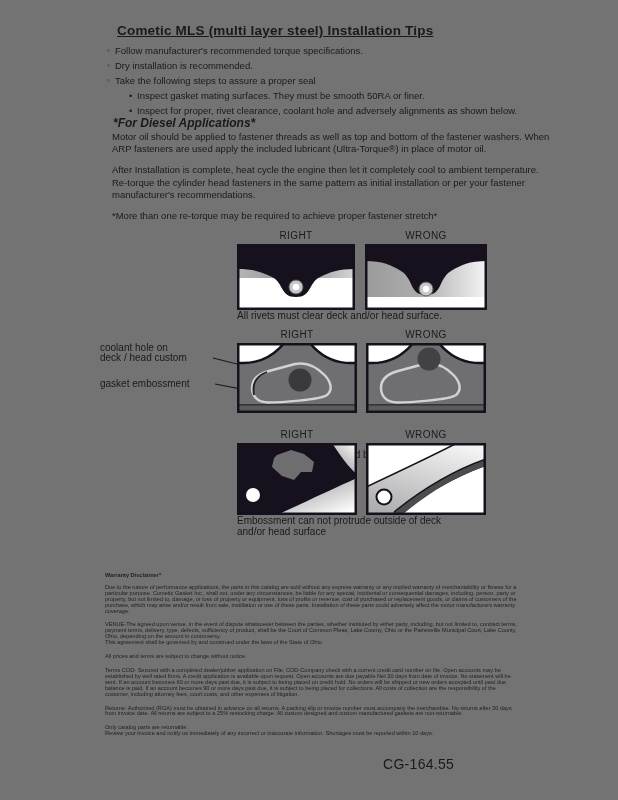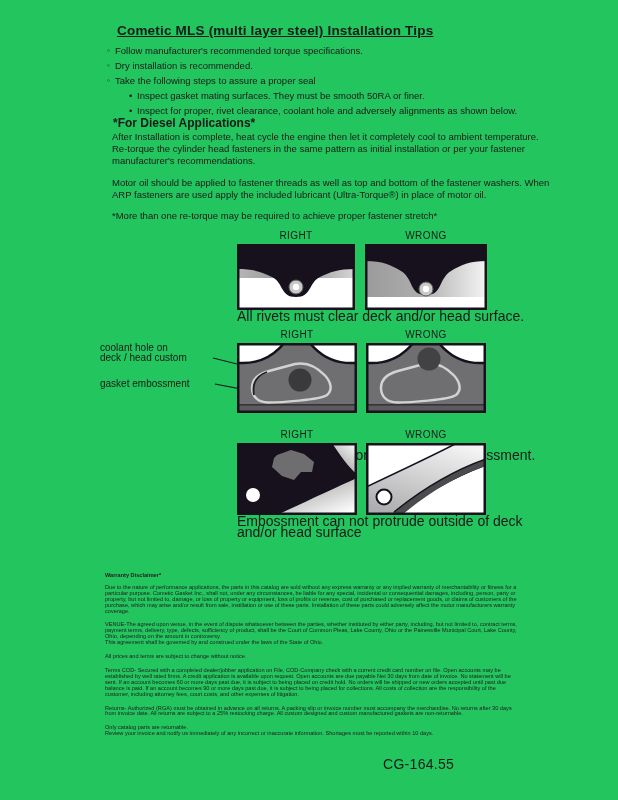--- a/index.html
+++ b/index.html
@@ -1,38 +1,38 @@
 <!DOCTYPE html>
 <html><head>
 <meta charset="utf-8">
 <style>
   html,body{margin:0;padding:0;background:#ffffff;}
   .sheet{
-    position:relative;width:618px;height:800px;background:#22c55e;
+    position:relative;width:618px;height:800px;background:#737373;
     font-family:"Liberation Sans", sans-serif;color:#1a1a1a;overflow:hidden;
   }
   
   .title{
     position:absolute;left:117px;top:23px;font-size:13.5px;font-weight:bold;
     text-decoration:underline;letter-spacing:0.2px;white-space:nowrap;
   }
   .bullets{position:absolute;left:107px;top:43px;width:452px;font-size:9.5px;}
   .bullet-line{display:flex;height:15px;line-height:15px;}
   .bullet-line .marker{width:8px;flex:0 0 8px;font-size:8px;}
   .bullet-line.sub{margin-left:22px;}
   .bullet-line.sub .marker{font-size:9.5px;}
   
-  .diesel-heading{position:absolute;left:113px;top:116px;font-size:12px;font-weight:bold;}
+  .diesel-heading{position:absolute;left:113px;top:116px;font-size:12px;font-weight:bold;font-style:italic;}
   .diesel-body{position:absolute;left:112px;top:131px;width:438px;font-size:9.5px;line-height:12.2px;}
   .diesel-body p{margin:0 0 9px 0;}
   
   .rw-label{position:absolute;font-size:10px;letter-spacing:0.4px;text-align:center;width:120px;}
   .panel{position:absolute;}
   .panel svg{display:block;}
-  .cap{position:absolute;font-size:14px;line-height:10.5px;white-space:pre-line;}
+  .cap{position:absolute;font-size:10px;line-height:10.5px;white-space:pre-line;}
   .anno{position:absolute;font-size:10px;line-height:10.5px;}
   .leader{position:absolute;left:205px;top:346px;}
   
   .disclaimer{position:absolute;left:105px;top:573px;width:412px;font-size:5.6px;line-height:5.9px;color:#222;}
   .disclaimer .disc-head{font-weight:bold;margin:0 0 6px 0;}
   .disclaimer p{margin:0 0 8px 0;white-space:pre-line;}
   
   .page-code{position:absolute;left:383px;top:756px;font-size:14px;letter-spacing:0.3px;}
 </style>
 </head>
@@ -62,22 +62,22 @@
       </div>
       <div class="bullet-line sub">
         <span class="marker">•</span>
         <span class="btext">Inspect for proper, rivet clearance, coolant hole and adversely alignments as shown below.</span>
       </div>
     </div>
 
   <div class="diesel-heading">*For Diesel Applications*</div>
   <div class="diesel-body">
 
-  <p>After Installation is complete, heat cycle the engine then let it completely cool to ambient temperature. Re-torque the cylinder head fasteners in the same pattern as initial installation or per your fastener manufacturer's recommendations.</p>
-      <p>Motor oil should be applied to fastener threads as well as top and bottom of the fastener washers. When ARP fasteners are used apply the included lubricant (Ultra-Torque®) in place of motor oil.</p>
+  <p>Motor oil should be applied to fastener threads as well as top and bottom of the fastener washers. When ARP fasteners are used apply the included lubricant (Ultra-Torque®) in place of motor oil.</p>
+      <p>After Installation is complete, heat cycle the engine then let it completely cool to ambient temperature. Re-torque the cylinder head fasteners in the same pattern as initial installation or per your fastener manufacturer's recommendations.</p>
       <p>*More than one re-torque may be required to achieve proper fastener stretch*</p>
     </div>
 
   <div class="rw-label" style="left:236px;top:230px;">RIGHT</div>
   <div class="rw-label" style="left:366px;top:230px;">WRONG</div>
 
   <div class="panel" style="left:237px;top:244px;">
     <svg width="118" height="66" viewBox="0 0 118 66">
       <defs>
         <linearGradient id="r1g" x1="0" y1="0" x2="1" y2="0">

